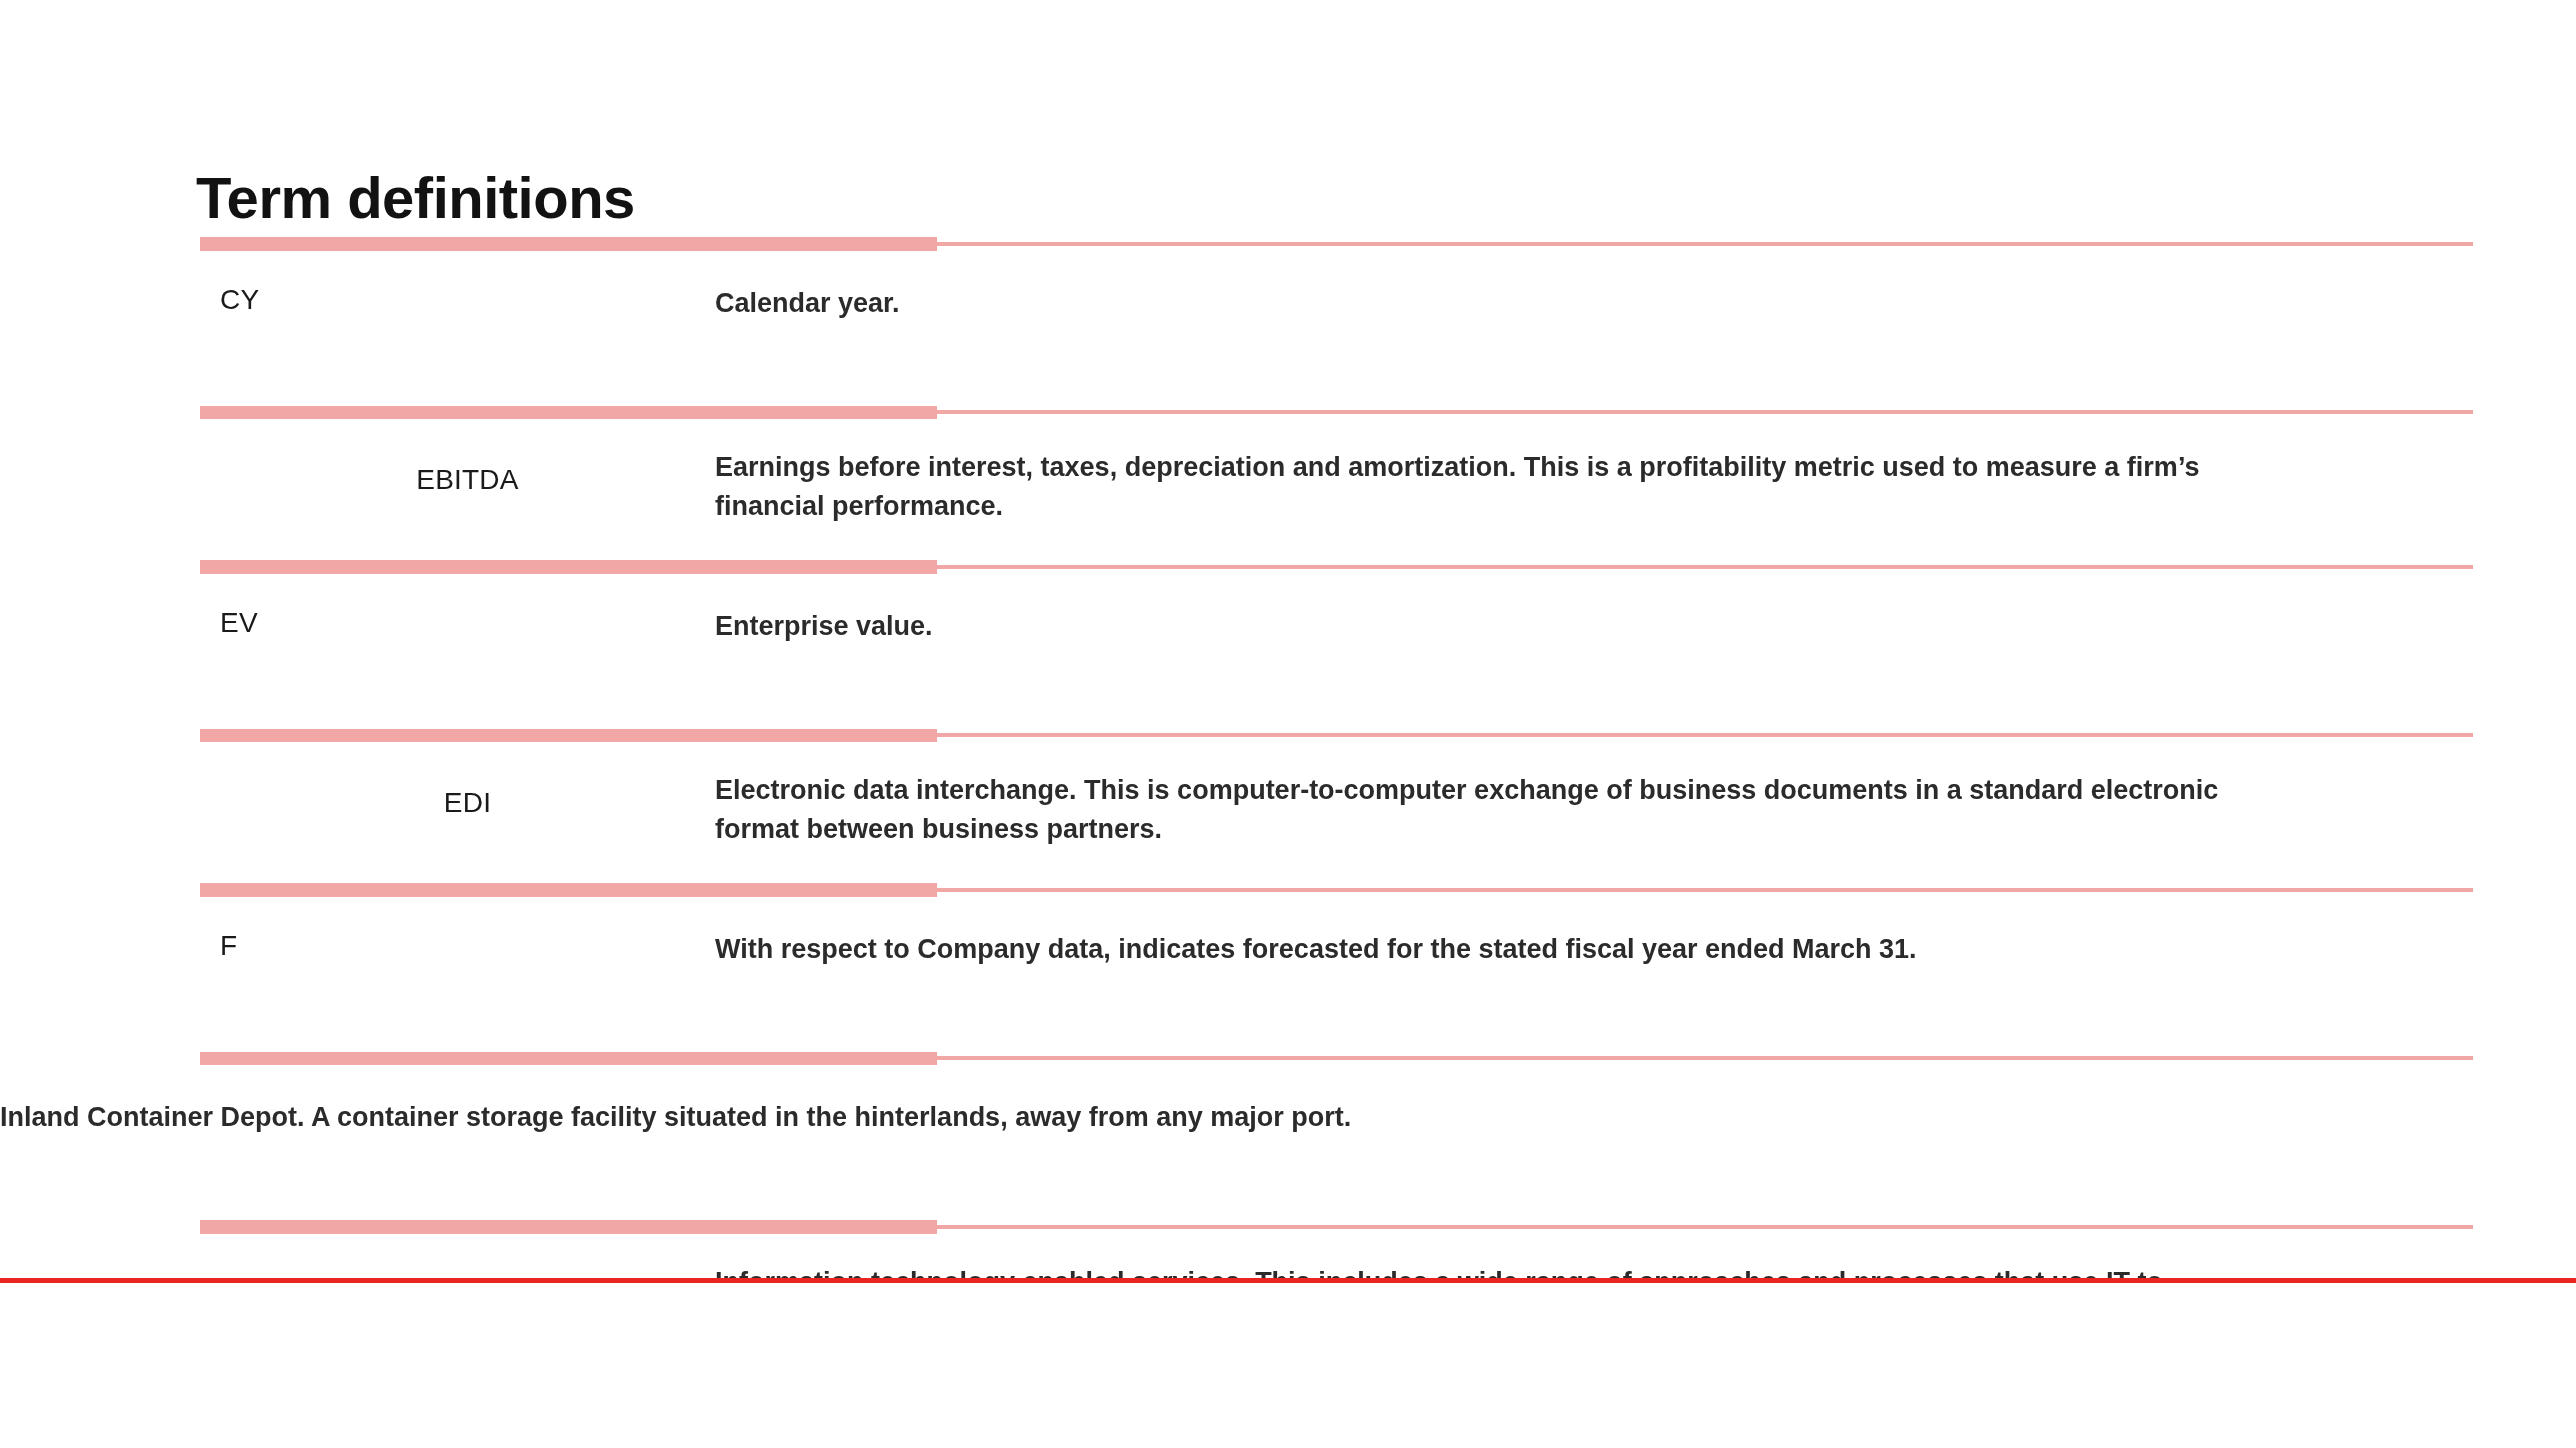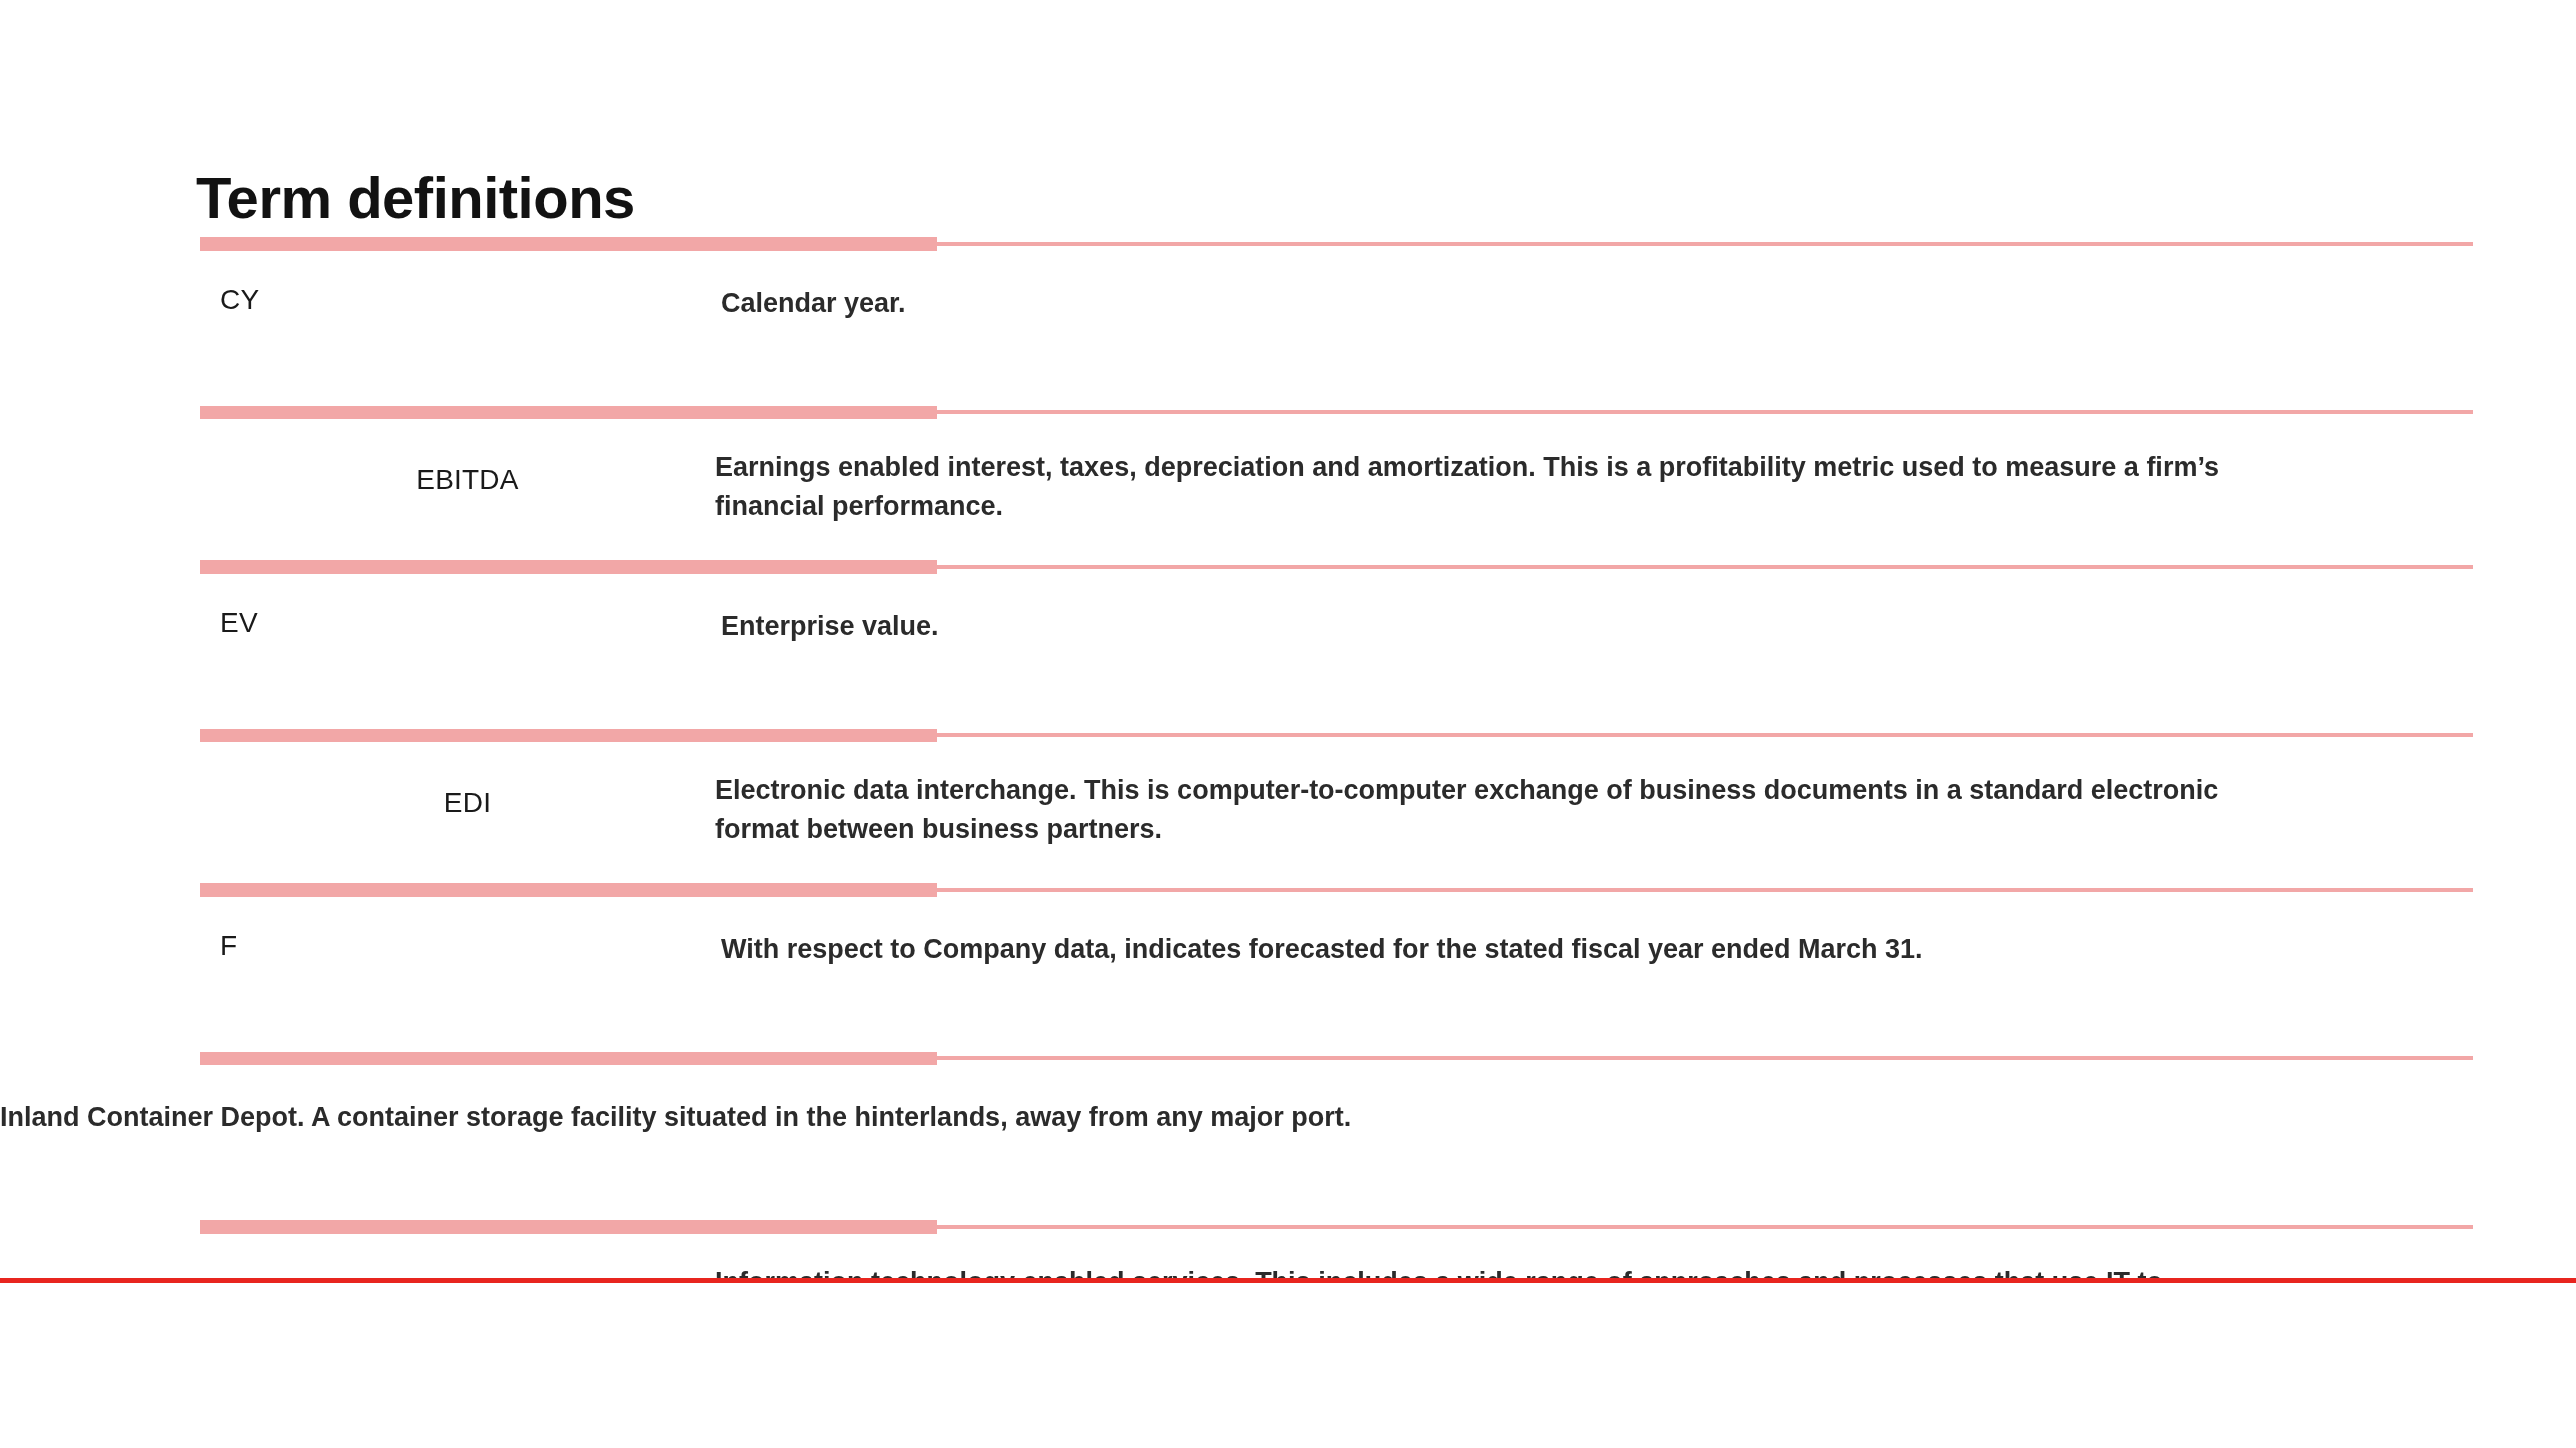--- a/index.html
+++ b/index.html
@@ -89,21 +89,21 @@
     flex: 1 1 auto;
     padding-right: 106px;
     font-size: 27px;
     color: #2b2b2b;
     line-height: 1.45;
     max-width: 1545px;
     font-weight: bold;
   }
 
   
-  .row-body.one-line { padding-top: 33px; padding-bottom: 35px; gap: 6px; }
+  .row-body.one-line { padding-top: 33px; padding-bottom: 35px; }
   .row-body.two-line { padding-top: 29px; padding-bottom: 25px; }
   .row-body.two-line .term-cell { padding-top: 16.4px; text-align: center; }
 
   
   .footer-rule {
     position: absolute;
     left: 0;
     top: 1278px;
     width: 2576px;
     height: 4.8px;
@@ -137,21 +137,21 @@
           <div class="def-cell">Calendar year.</div>
         </div>
       </div>
       <div class="def-row">
         <div class="rule">
           <span class="rule-thick"></span>
           <span class="rule-thin"></span>
         </div>
         <div class="row-body two-line">
           <div class="term-cell">EBITDA</div>
-          <div class="def-cell">Earnings enabled interest, taxes, depreciation and amortization. This is a profitability metric used to measure a firm’s financial performance.</div>
+          <div class="def-cell">Earnings before interest, taxes, depreciation and amortization. This is a profitability metric used to measure a firm’s financial performance.</div>
         </div>
       </div>
       <div class="def-row">
         <div class="rule">
           <span class="rule-thick"></span>
           <span class="rule-thin"></span>
         </div>
         <div class="row-body one-line">
           <div class="term-cell">EV</div>
           <div class="def-cell">Enterprise value.</div>

